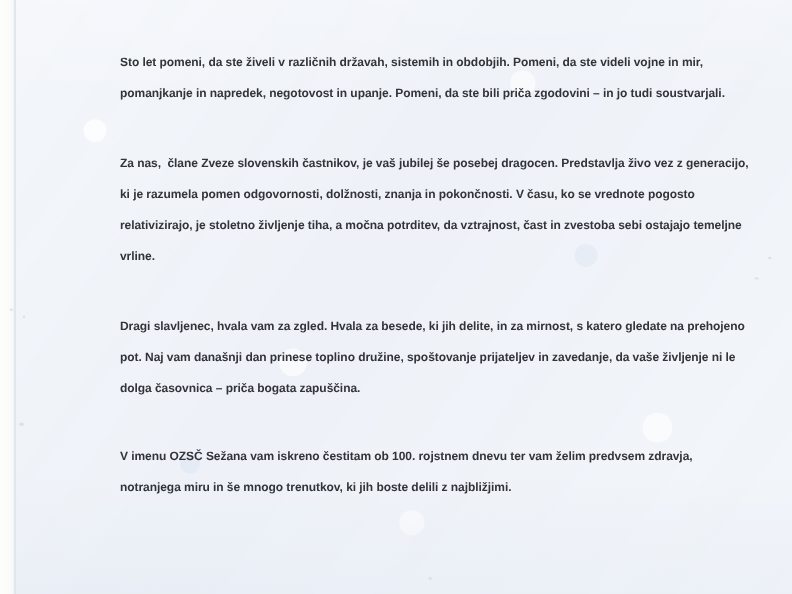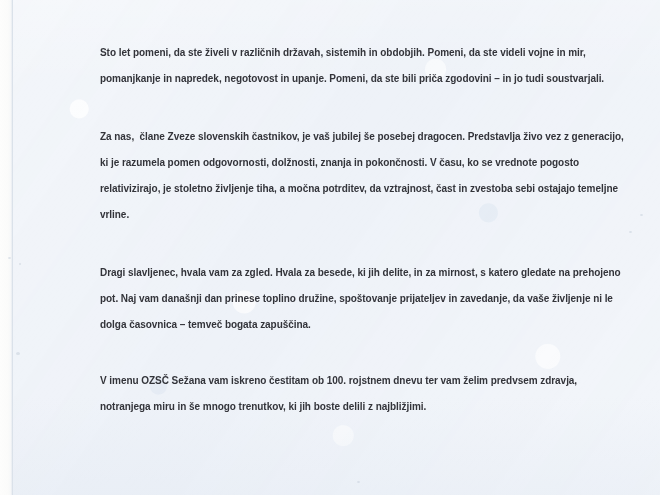--- a/index.html
+++ b/index.html
@@ -118,18 +118,18 @@
   <div class="speck" style="left:640px;top:214px; width:3px; height:2px;"></div>
   <div class="speck" style="left:629px;top:231px; width:3px; height:2px;"></div>
   <div class="speck" style="left:357px;top:481px; width:3px; height:2px;"></div>
 
   <div class="letter-body">
 
     <p class="letter-paragraph gap-xl">Sto let pomeni, da ste živeli v različnih državah, sistemih in obdobjih. Pomeni, da ste videli vojne in mir, pomanjkanje in napredek, negotovost in upanje. Pomeni, da ste bili priča zgodovini – in jo tudi soustvarjali.</p>
 
     <p class="letter-paragraph gap-xl">Za nas,  člane Zveze slovenskih častnikov, je vaš jubilej še posebej dragocen. Predstavlja živo vez z generacijo, ki je razumela pomen odgovornosti, dolžnosti, znanja in pokončnosti. V času, ko se vrednote pogosto relativizirajo, je stoletno življenje tiha, a močna potrditev, da vztrajnost, čast in zvestoba sebi ostajajo temeljne vrline.</p>
 
-    <p class="letter-paragraph gap-lg">Dragi slavljenec, hvala vam za zgled. Hvala za besede, ki jih delite, in za mirnost, s katero gledate na prehojeno pot. Naj vam današnji dan prinese toplino družine, spoštovanje prijateljev in zavedanje, da vaše življenje ni le dolga časovnica – temveč bogata zapuščina.</p>
+    <p class="letter-paragraph gap-lg">Dragi slavljenec, hvala vam za zgled. Hvala za besede, ki jih delite, in za mirnost, s katero gledate na prehojeno pot. Naj vam današnji dan prinese toplino družine, spoštovanje prijateljev in zavedanje, da vaše življenje ni le dolga časovnica – priča bogata zapuščina.</p>
 
     <p class="letter-paragraph">V imenu OZSČ Sežana vam iskreno čestitam ob 100. rojstnem dnevu ter vam želim predvsem zdravja, notranjega miru in še mnogo trenutkov, ki jih boste delili z najbližjimi.</p>
 
   </div>
 </div>
 
 </body></html>

